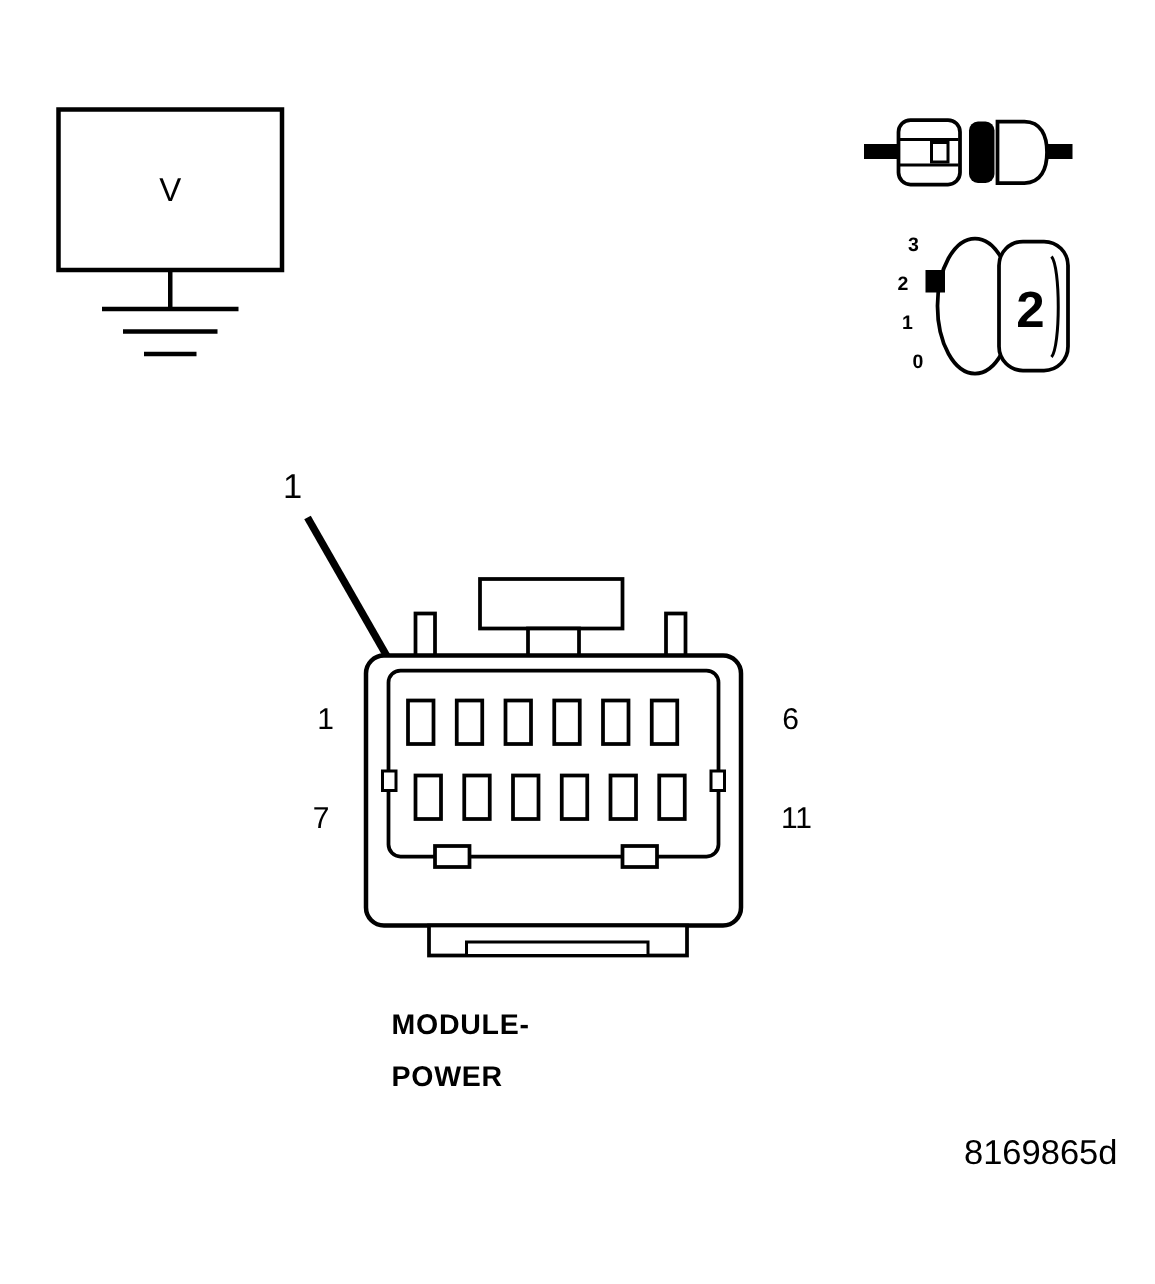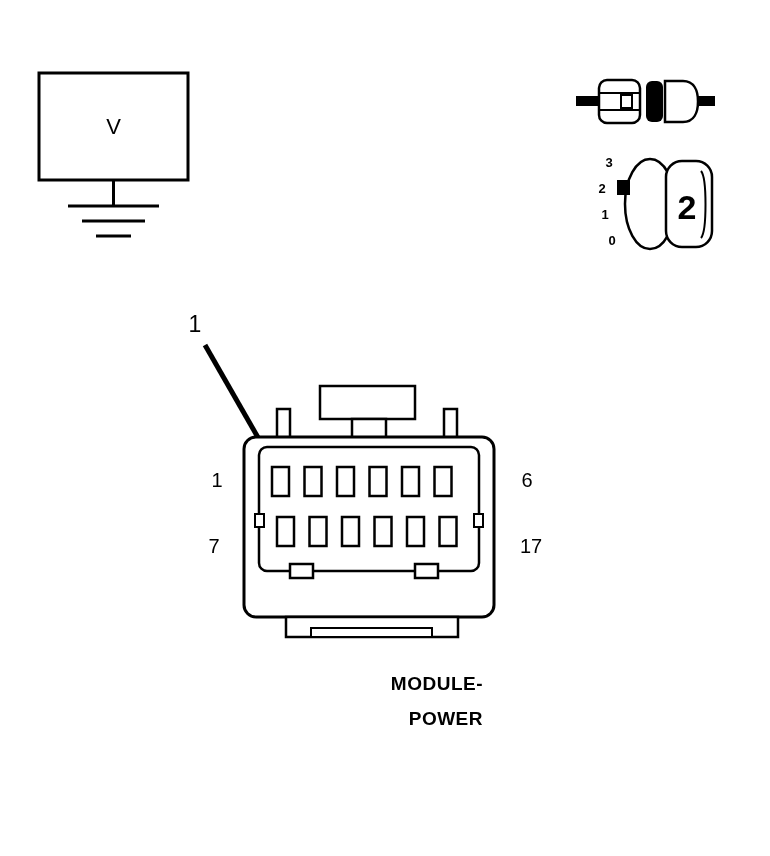--- a/index.html
+++ b/index.html
@@ -20,21 +20,21 @@
   .tick-2{left:592px;top:181px;}
   .tick-1{left:595px;top:207px;}
   .tick-0{left:602px;top:233px;}
   .dial-value{left:666px;top:182px;width:42px;height:50px;font-size:34px;font-weight:bold;}
   .arrow-label{left:180px;top:310px;width:30px;height:28px;font-size:23px;}
   .pin-label{font-size:20px;height:26px;text-align:center;}
   .pin-1{left:203px;top:469px;width:28px;}
   .pin-6{left:513px;top:469px;width:28px;}
   .pin-7{left:200px;top:535px;width:28px;}
   .pin-12{left:513px;top:535px;width:36px;}
-  .caption{left:261px;top:666px;width:222px;text-align:right;font-size:19px;font-weight:bold;letter-spacing:.5px;}
+  .caption{left:261px;top:666px;width:222px;text-align:left;font-size:19px;font-weight:bold;letter-spacing:.5px;}
   .caption div{line-height:35px;}
   .figure-id{left:555px;top:755px;width:190px;text-align:right;font-size:23px;}
 </style>
 </head>
 <body>
 
 <div class="page">
 
   <svg class="linework" width="770" height="856" viewBox="0 0 770 856">
 
@@ -118,21 +118,22 @@
   <span class="abs tick tick-2">2</span>
   <span class="abs tick tick-1">1</span>
   <span class="abs tick tick-0">0</span>
   <div class="abs center dial-value">2</div>
 
   <span class="abs center arrow-label">1</span>
 
   <span class="abs pin-label pin-1">1</span>
   <span class="abs pin-label pin-6">6</span>
   <span class="abs pin-label pin-7">7</span>
-  <span class="abs pin-label pin-12">17</span>
+  <span class="abs pin-label pin-12">11</span>
 
   <div class="abs caption">
     <div>MODULE-</div>
     <div>POWER</div>
   </div>
 
+  <div class="abs figure-id">8169865d</div>
 
 </div>
 
 </body></html>

